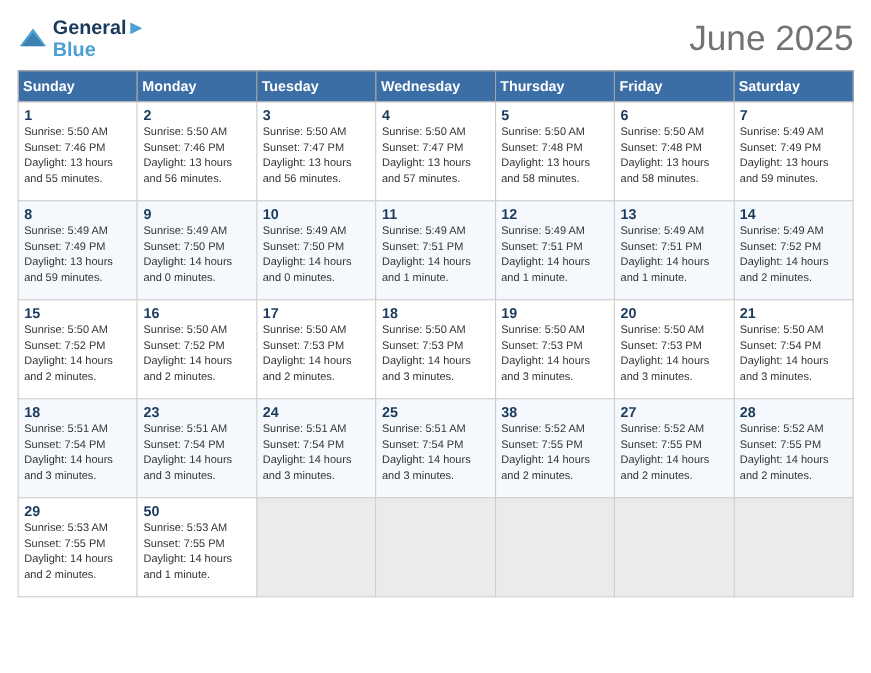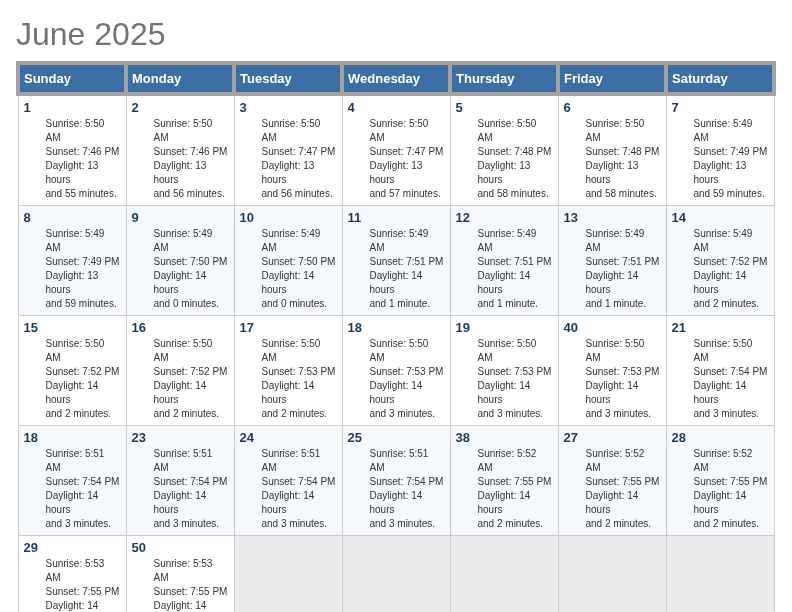--- a/index.html
+++ b/index.html
@@ -51,21 +51,21 @@
       border-collapse: collapse;
       font-size: 10.5px;
     }
     thead tr th {
       background: #3a6ea5;
       color: #fff;
       padding: 6px 4px;
       text-align: left;
       font-size: 13px;
       font-weight: bold;
-      border: 4px solid #a3a3a3;
+      border: 1px solid #a3a3a3;
     }
     tbody tr td {
       border: 1px solid #ccc;
       vertical-align: top;
       padding: 4px 5px;
       background: #fff;
       min-height: 80px;
       height: 90px;
       width: 14.28%;
     }
@@ -76,33 +76,42 @@
       font-size: 13px;
       font-weight: bold;
       color: #1a3a5c;
       display: block;
       margin-bottom: 2px;
     }
     .day-info {
       color: #333;
       font-size: 10px;
       line-height: 1.4;
-      margin-left: 22px;
     }
     .empty-cell {
       background: #f0f0f0 !important;
     }
     tbody tr td.empty-cell {
       background: #ebebeb !important;
     }
   </style>
 </head>
 <body>
 
 <div class="header">
+  <div class="logo">
+    <svg class="logo-icon" viewBox="0 0 28 28">
+      <polygon points="14,4 26,20 2,20" fill="#4a9fd4"></polygon>
+      <polygon points="14,8 24,20 4,20" fill="#1a3a5c" opacity="0.3"></polygon>
+    </svg>
+    <div class="logo-text">
+      <div>General<span>►</span></div>
+      <div style="color:#4a9fd4;">Blue</div>
+    </div>
+  </div>
   <div class="title-area">
     <div class="month-title">June 2025</div>
   </div>
 </div>
 
 <table>
   <thead>
     <tr id="col-headers">
         <th>Sunday</th>
         <th>Monday</th>
@@ -246,21 +255,21 @@
 and 3 minutes.</div>
         </td>
         <td>
           <span class="day-num">19</span>
           <div class="day-info" style="white-space: pre-line;">Sunrise: 5:50 AM
 Sunset: 7:53 PM
 Daylight: 14 hours
 and 3 minutes.</div>
         </td>
         <td>
-          <span class="day-num">40</span>
+          <span class="day-num">20</span>
           <div class="day-info" style="white-space: pre-line;">Sunrise: 5:50 AM
 Sunset: 7:53 PM
 Daylight: 14 hours
 and 3 minutes.</div>
         </td>
         <td>
           <span class="day-num">21</span>
           <div class="day-info" style="white-space: pre-line;">Sunrise: 5:50 AM
 Sunset: 7:54 PM
 Daylight: 14 hours

